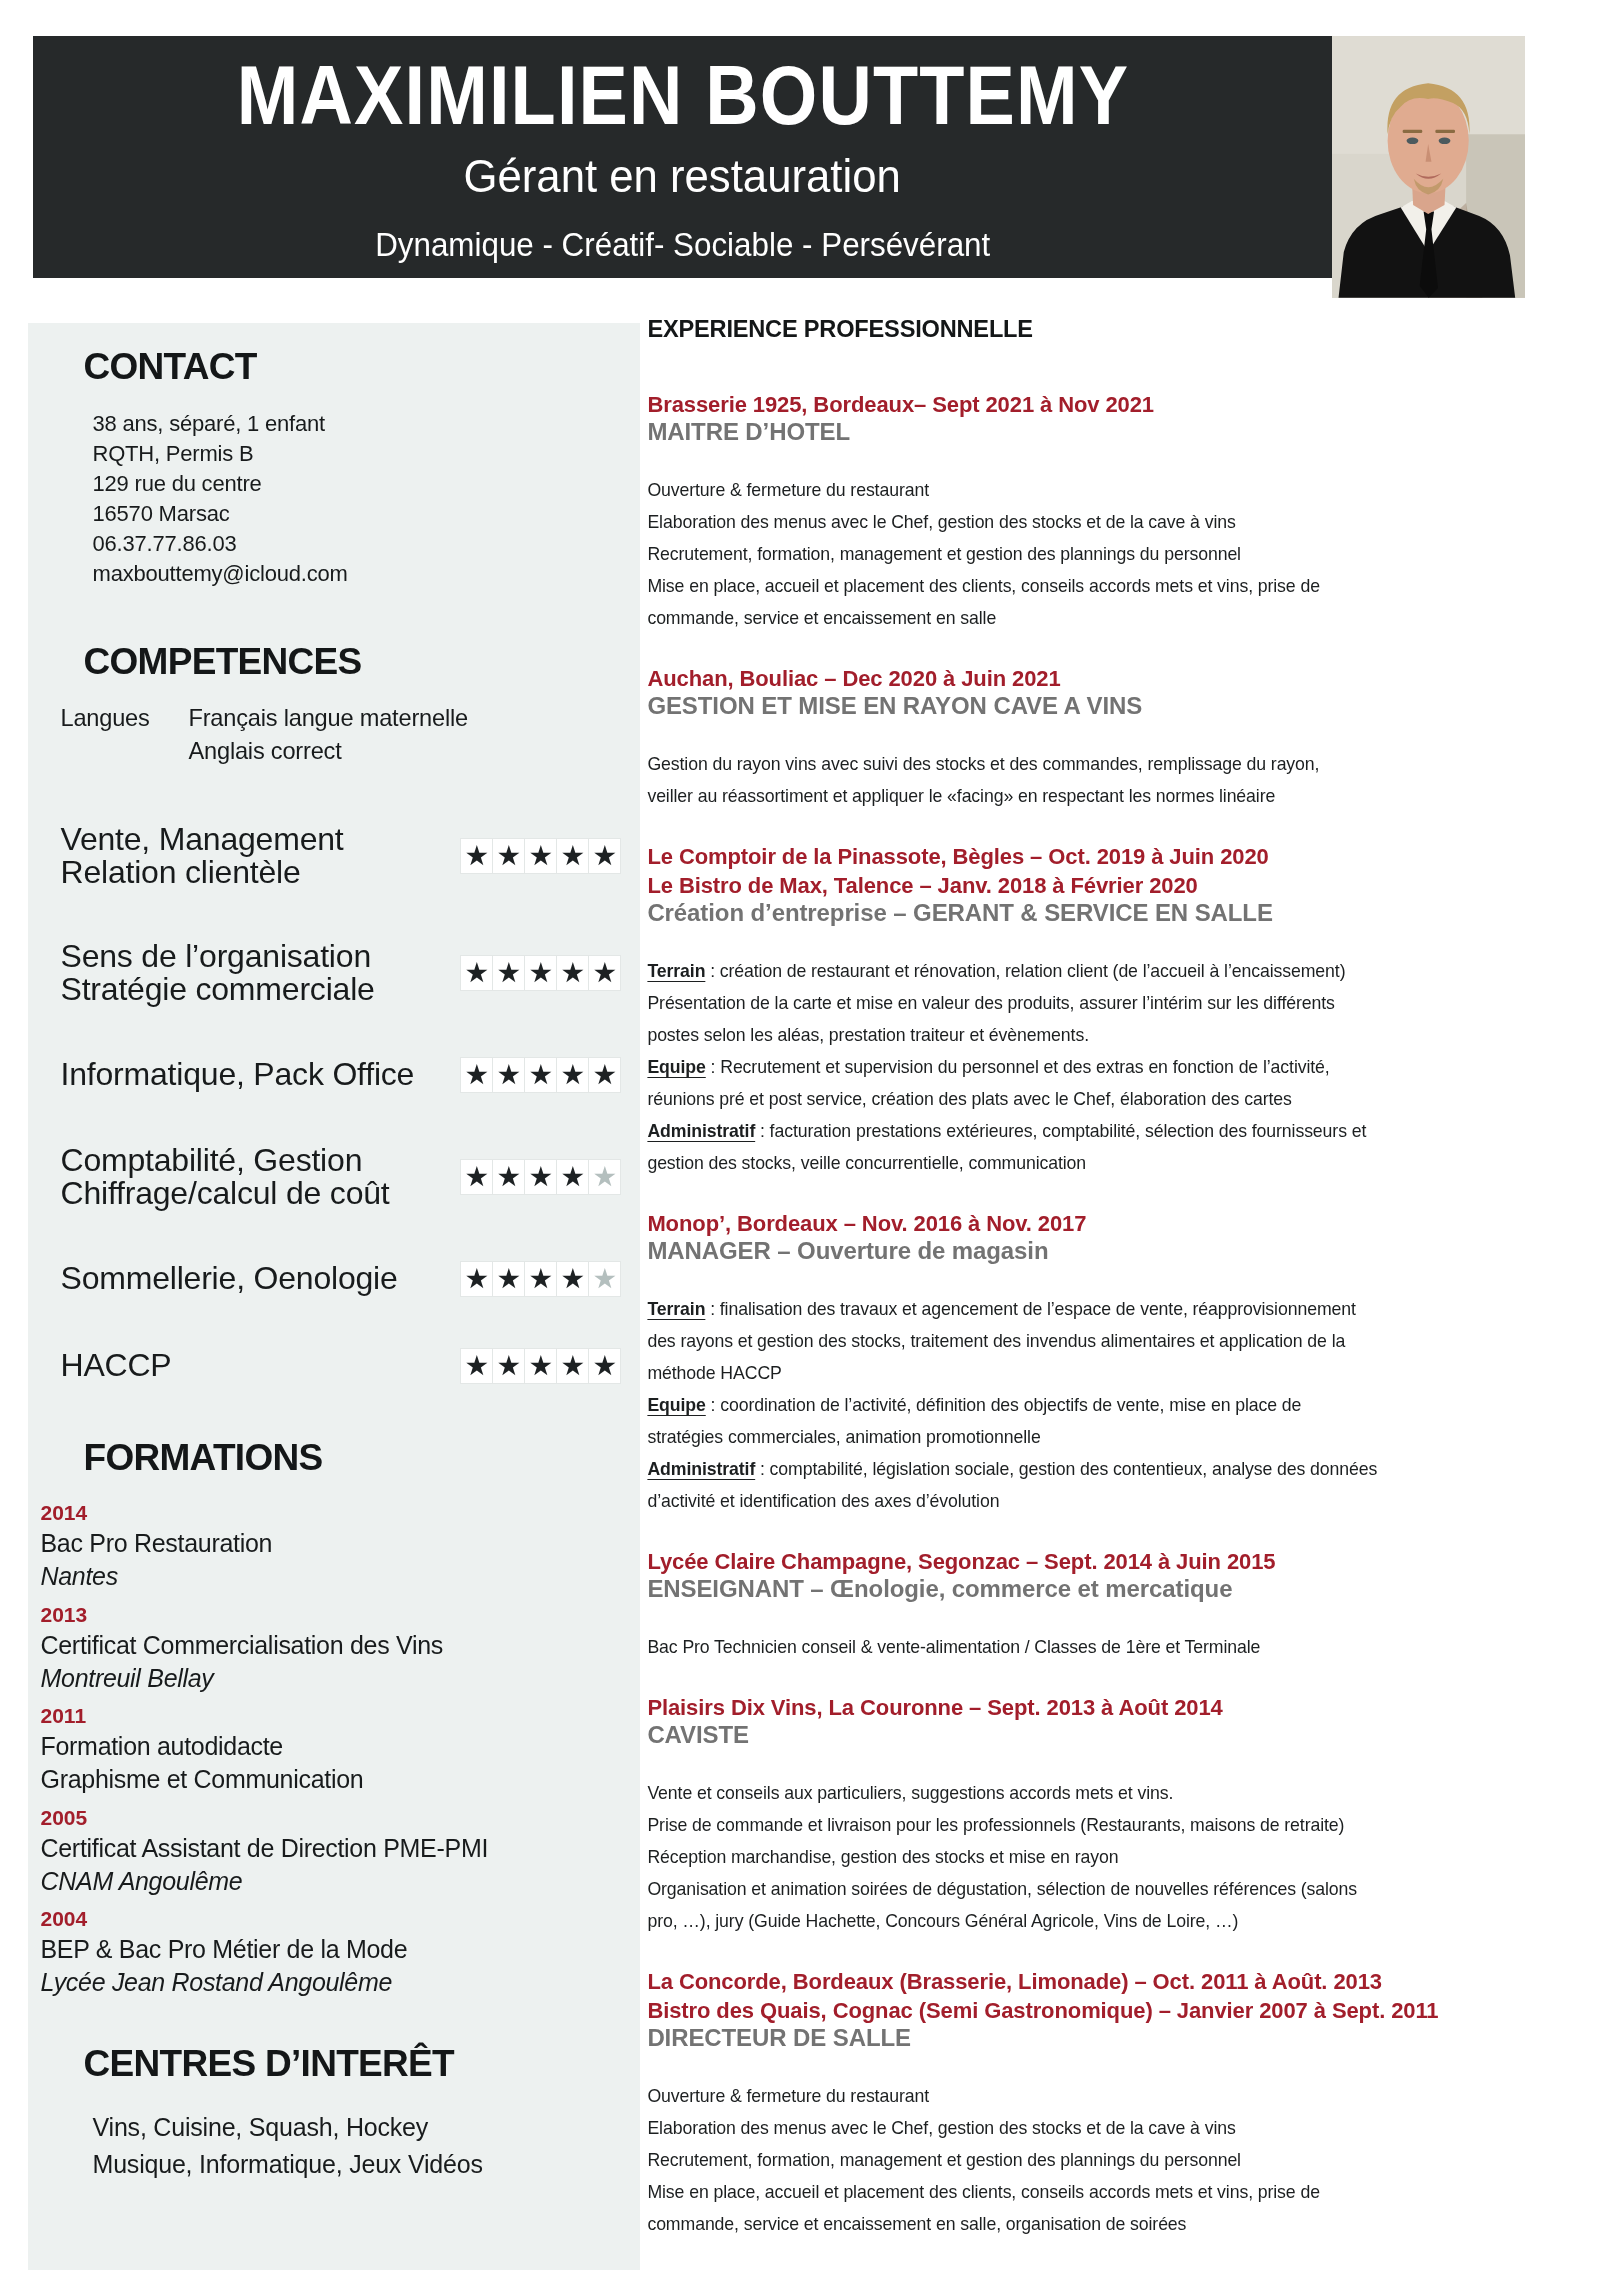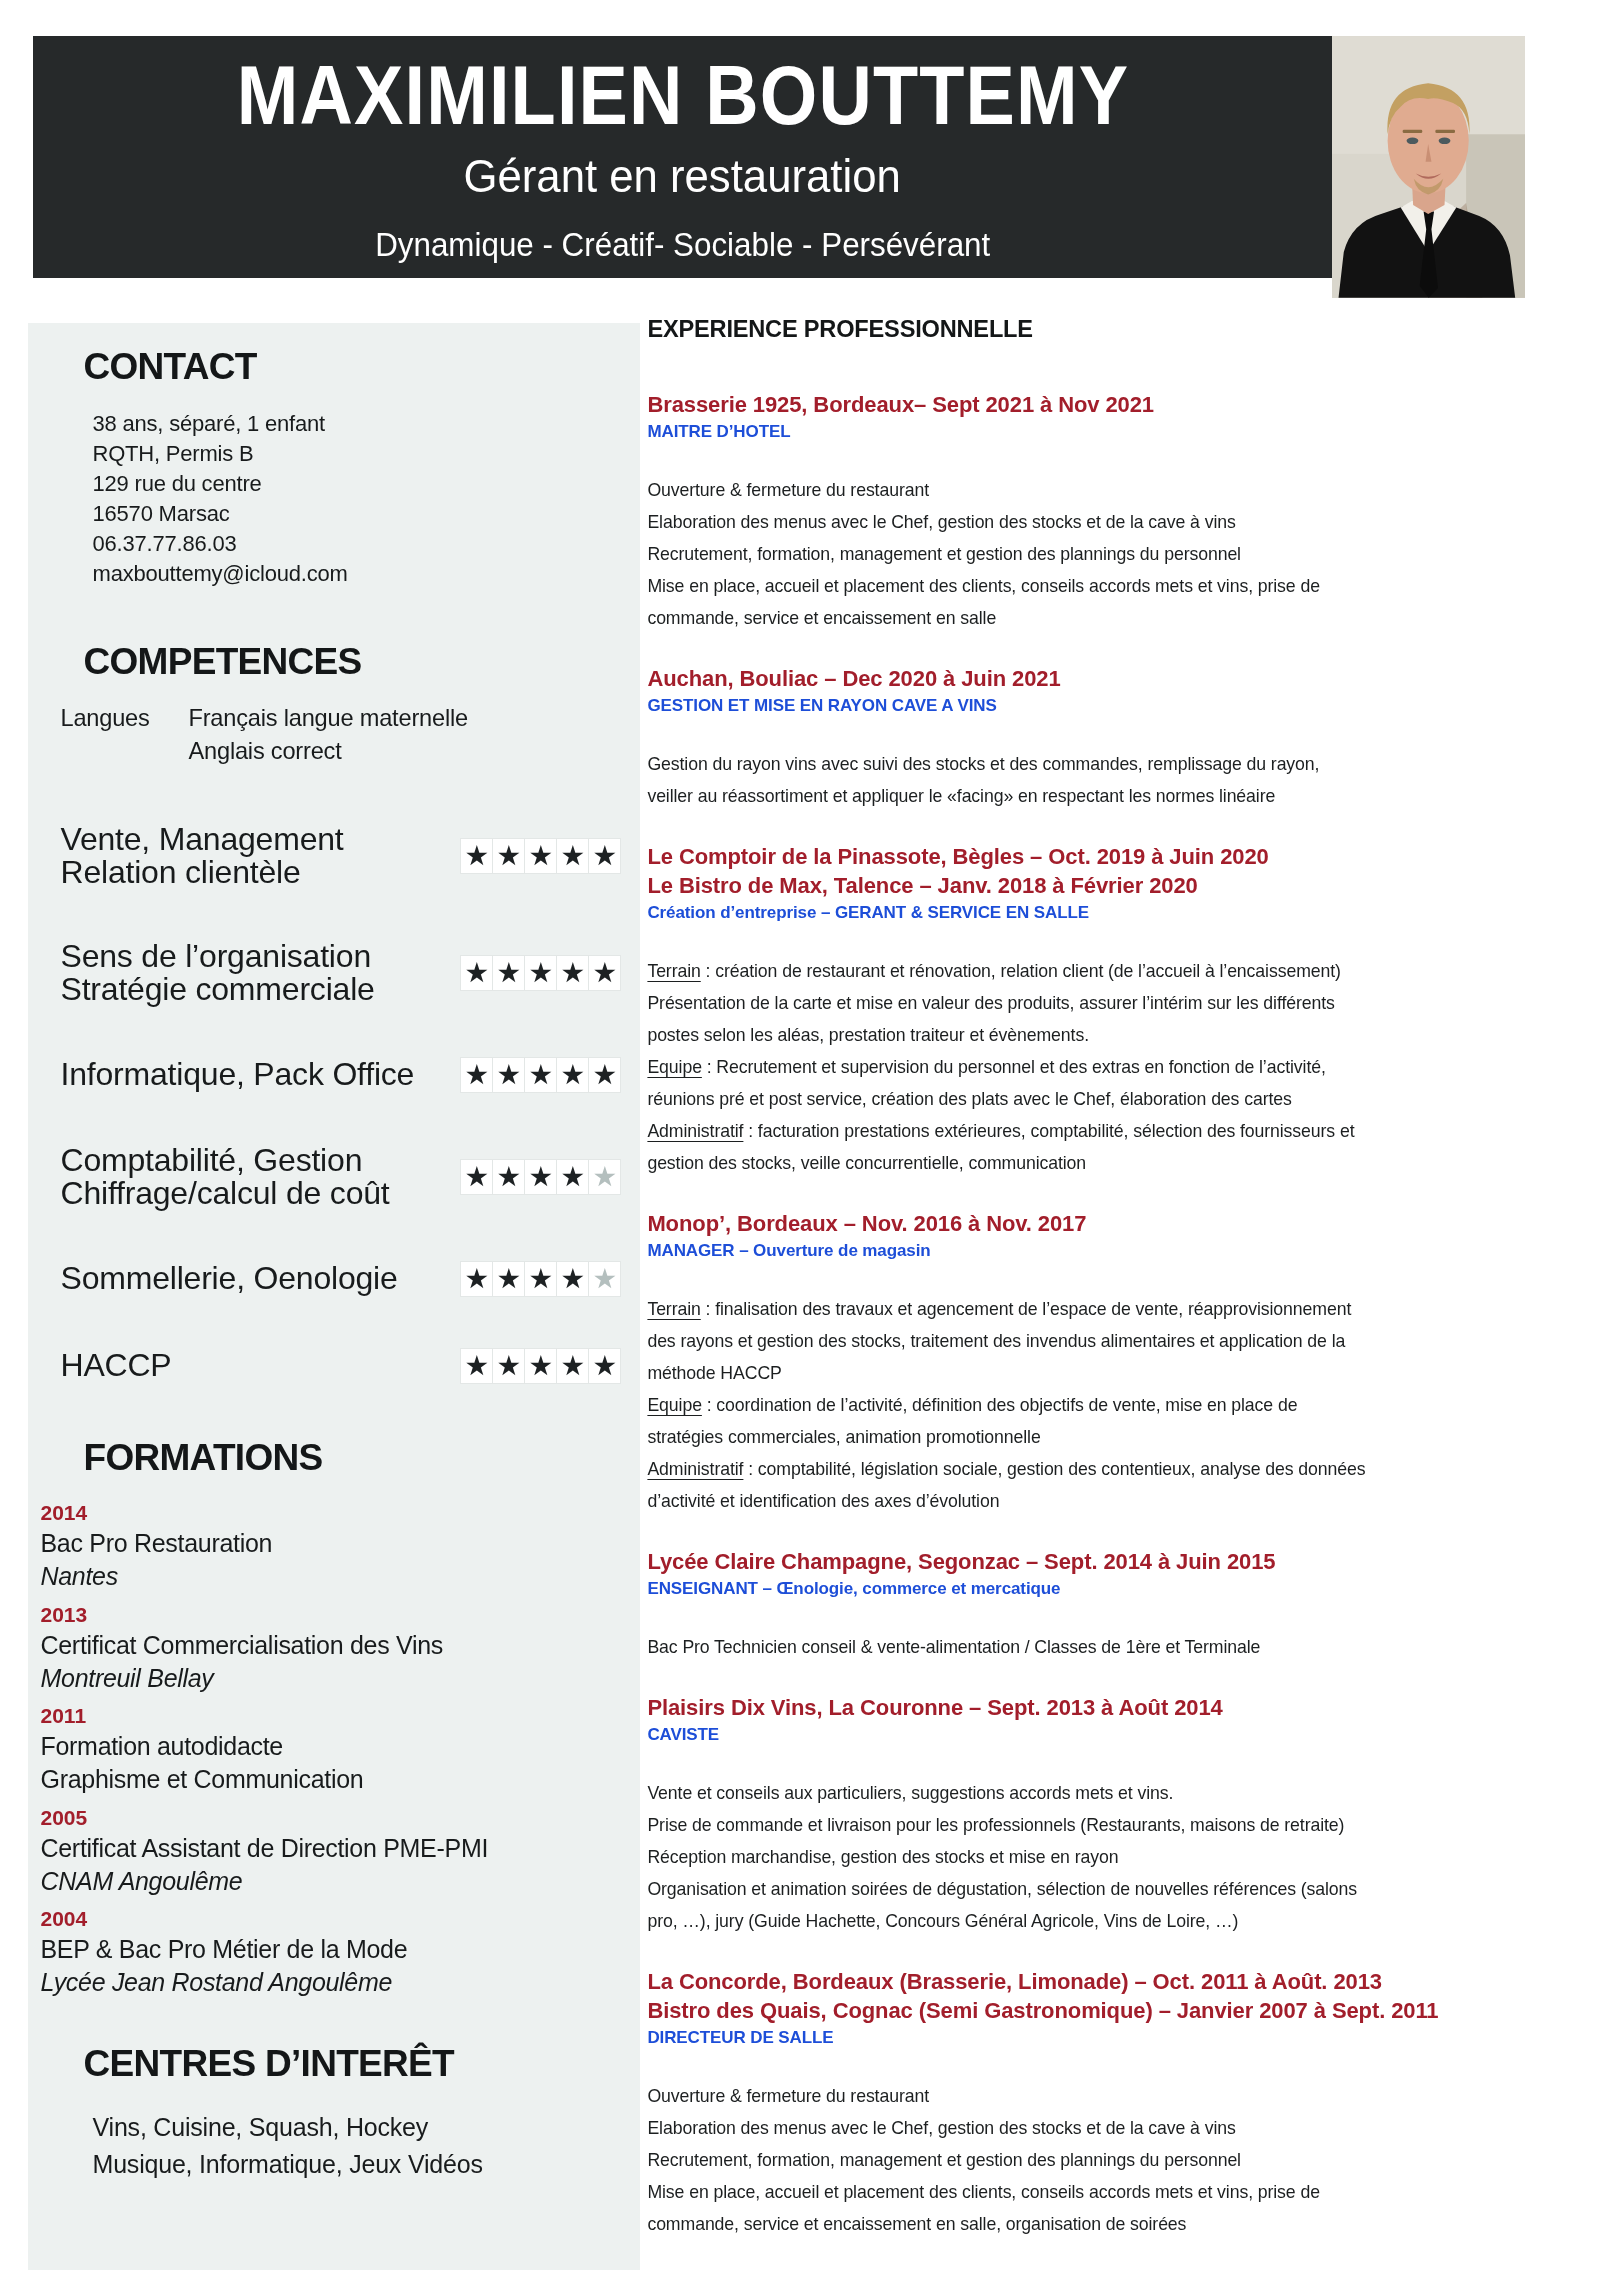--- a/index.html
+++ b/index.html
@@ -43,24 +43,24 @@
   .formation-line{font-size:25px;line-height:33px;letter-spacing:-0.3px;}
   .formation-line.italic{font-style:italic;}
   .sec-interests{margin-top:43px;}
   .interest-lines{margin:22px 0 0 65px;}
   .interest-line{font-size:25px;line-height:37px;letter-spacing:-0.2px;}
   
   .main-heading{font-size:23.6px;font-weight:700;letter-spacing:-0.2px;margin:0;line-height:29px;color:#141718;}
   .experiences{margin-top:46px;}
   .xp{margin-bottom:30px;}
   .xp-company{font-size:22px;font-weight:700;color:#a21e2b;line-height:29px;letter-spacing:-0.1px;}
-  .xp-role{font-size:17px;font-weight:700;line-height:25px;letter-spacing:-0.1px;color:#1d4ed8;}
+  .xp-role{font-size:24px;font-weight:700;line-height:25px;letter-spacing:-0.1px;color:#737373;}
   .xp-body{margin-top:30px;}
   .xp-line{font-size:17.7px;line-height:32px;letter-spacing:-0.1px;color:#1c1f20;}
-  .xp-line b.lbl{font-weight:400;text-decoration:underline;text-underline-offset:3.9px;}
+  .xp-line b.lbl{font-weight:700;text-decoration:underline;text-underline-offset:3.9px;}
 </style>
 </head>
 <body>
 
 <div class="page">
 
   <header class="header">
     <div class="header-band">
       <div class="name">MAXIMILIEN BOUTTEMY</div>
       <div class="job">Gérant en restauration</div>

